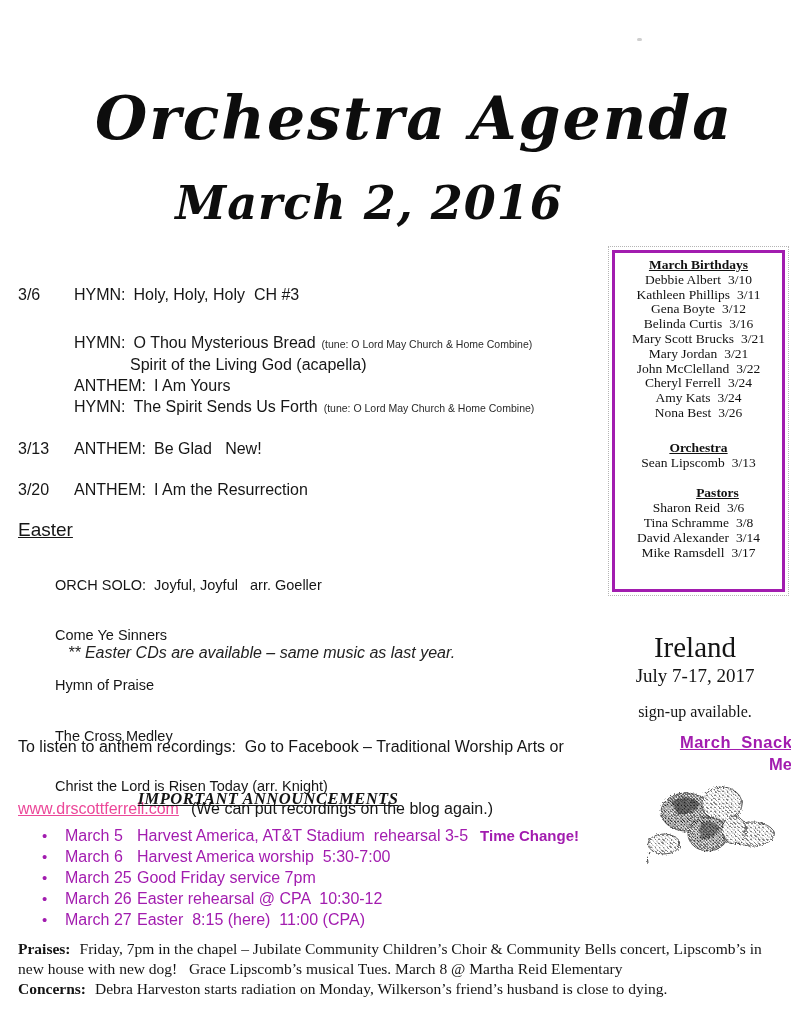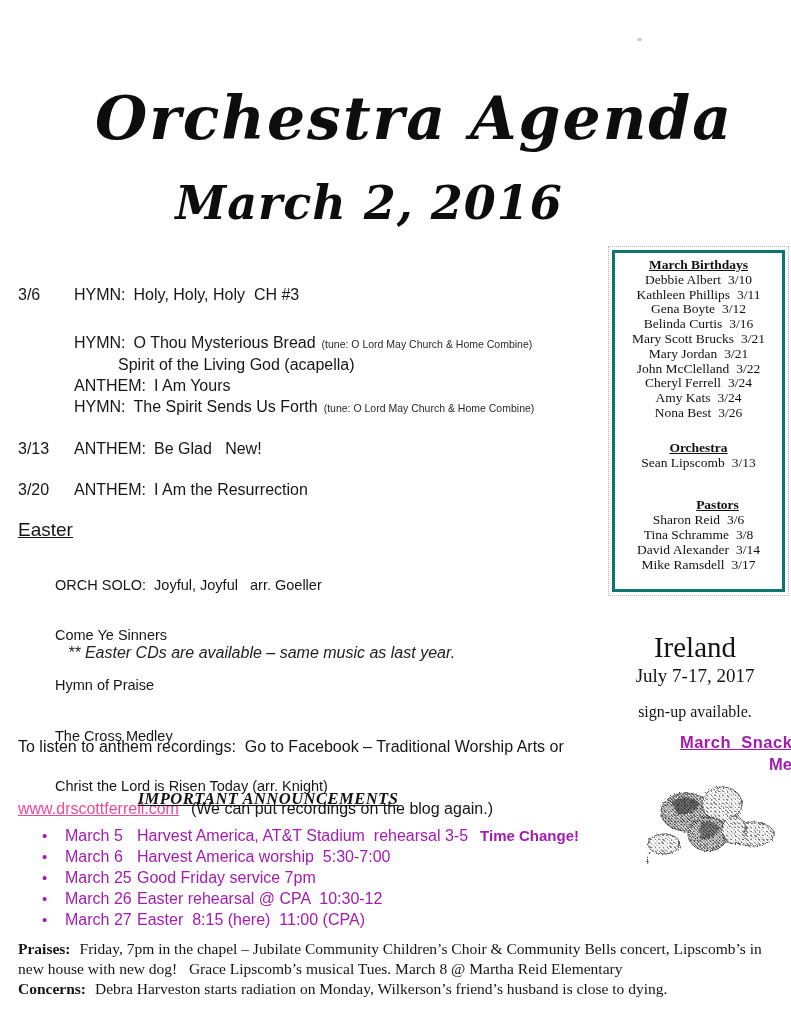--- a/index.html
+++ b/index.html
@@ -19,21 +19,21 @@
     left:0;top:170px;width:738px;text-align:center;
     font-family:"DejaVu Serif",serif;font-style:italic;font-weight:bold;
     font-size:46px;line-height:66px;letter-spacing:1px;color:#0d0d0d;
   }
   
   .agen-row{position:absolute;left:18px;width:590px;display:flex;align-items:baseline;
     font-size:16px;line-height:20px;white-space:pre;color:#161616;}
   .acol-date{display:inline-block;width:56px;flex:0 0 56px;}
   .acol-label{}
   .acol-text{margin-left:8px;}
-  .cont .acol-text{margin-left:44px;}
+  .cont .acol-text{margin-left:56px;}
   .acol-note{font-size:10.5px;margin-left:6px;color:#2a2a2a;}
   .easter-head{left:18px;top:519px;font-size:19px;font-weight:normal;
     text-decoration:underline;color:#161616;}
   .easter-list{left:55px;top:543px;font-size:14.5px;line-height:16.8px;color:#161616;white-space:pre;}
   .easter-note{left:68px;top:644px;font-size:16px;font-style:italic;color:#222;white-space:pre;}
   .recordings{left:18px;top:696px;width:600px;font-size:16px;line-height:20.5px;color:#161616;white-space:pre-wrap;}
   .site-link{color:#ec4899;text-decoration:underline;cursor:pointer;}
   .rec-rest{margin-left:12px;}
   
   .ann-head{left:18px;top:789px;width:500px;text-align:center;
@@ -45,26 +45,26 @@
   .ann-list li::before{content:"\2022";width:23px;flex:0 0 23px;font-size:15px;}
   .b-date{display:inline-block;width:72px;flex:0 0 72px;}
   .b-hl{font-weight:bold;font-size:15px;margin-left:12px;font-family:"Liberation Sans",sans-serif;}
   
   .footer-notes{left:18px;top:939px;width:757px;
     font-family:"Liberation Serif",serif;font-size:15.5px;line-height:20px;color:#141414;}
   .footer-notes p{margin:0;white-space:pre-wrap;}
   .fn-label{font-weight:bold;margin-right:9px;}
   
   .bday-box{left:612px;top:250px;width:167px;height:331px;
-    border:3px solid #0f766e;outline:1px dotted #b5b5b5;outline-offset:3px;
+    border:3px solid #a21caf;outline:1px dotted #b5b5b5;outline-offset:3px;
     text-align:center;font-family:"Liberation Serif",serif;font-size:13.5px;
     line-height:14.8px;color:#111;padding-top:5px;}
   .box-head{font-weight:bold;text-decoration:underline;}
   .box-head.mt{margin-top:20px;}
-  .box-head.mt2{margin-top:28px;padding-left:38px;}
+  .box-head.mt2{margin-top:16px;padding-left:38px;}
   .person .pdate{margin-left:7px;}
   
   .ireland{left:600px;top:596px;width:190px;text-align:center;
     font-family:"Liberation Serif",serif;color:#141414;}
   .ireland-title{font-size:29px;line-height:34px;margin-top:34px;}
   .ireland-dates{font-size:19px;line-height:24px;}
   .ireland-info{font-size:16px;line-height:19px;margin-top:14px;}
   
   .snacks{left:642px;top:733px;width:160px;color:#a21caf;text-align:right;}
   .snacks-head{font-weight:bold;font-size:16.5px;text-decoration:underline;

